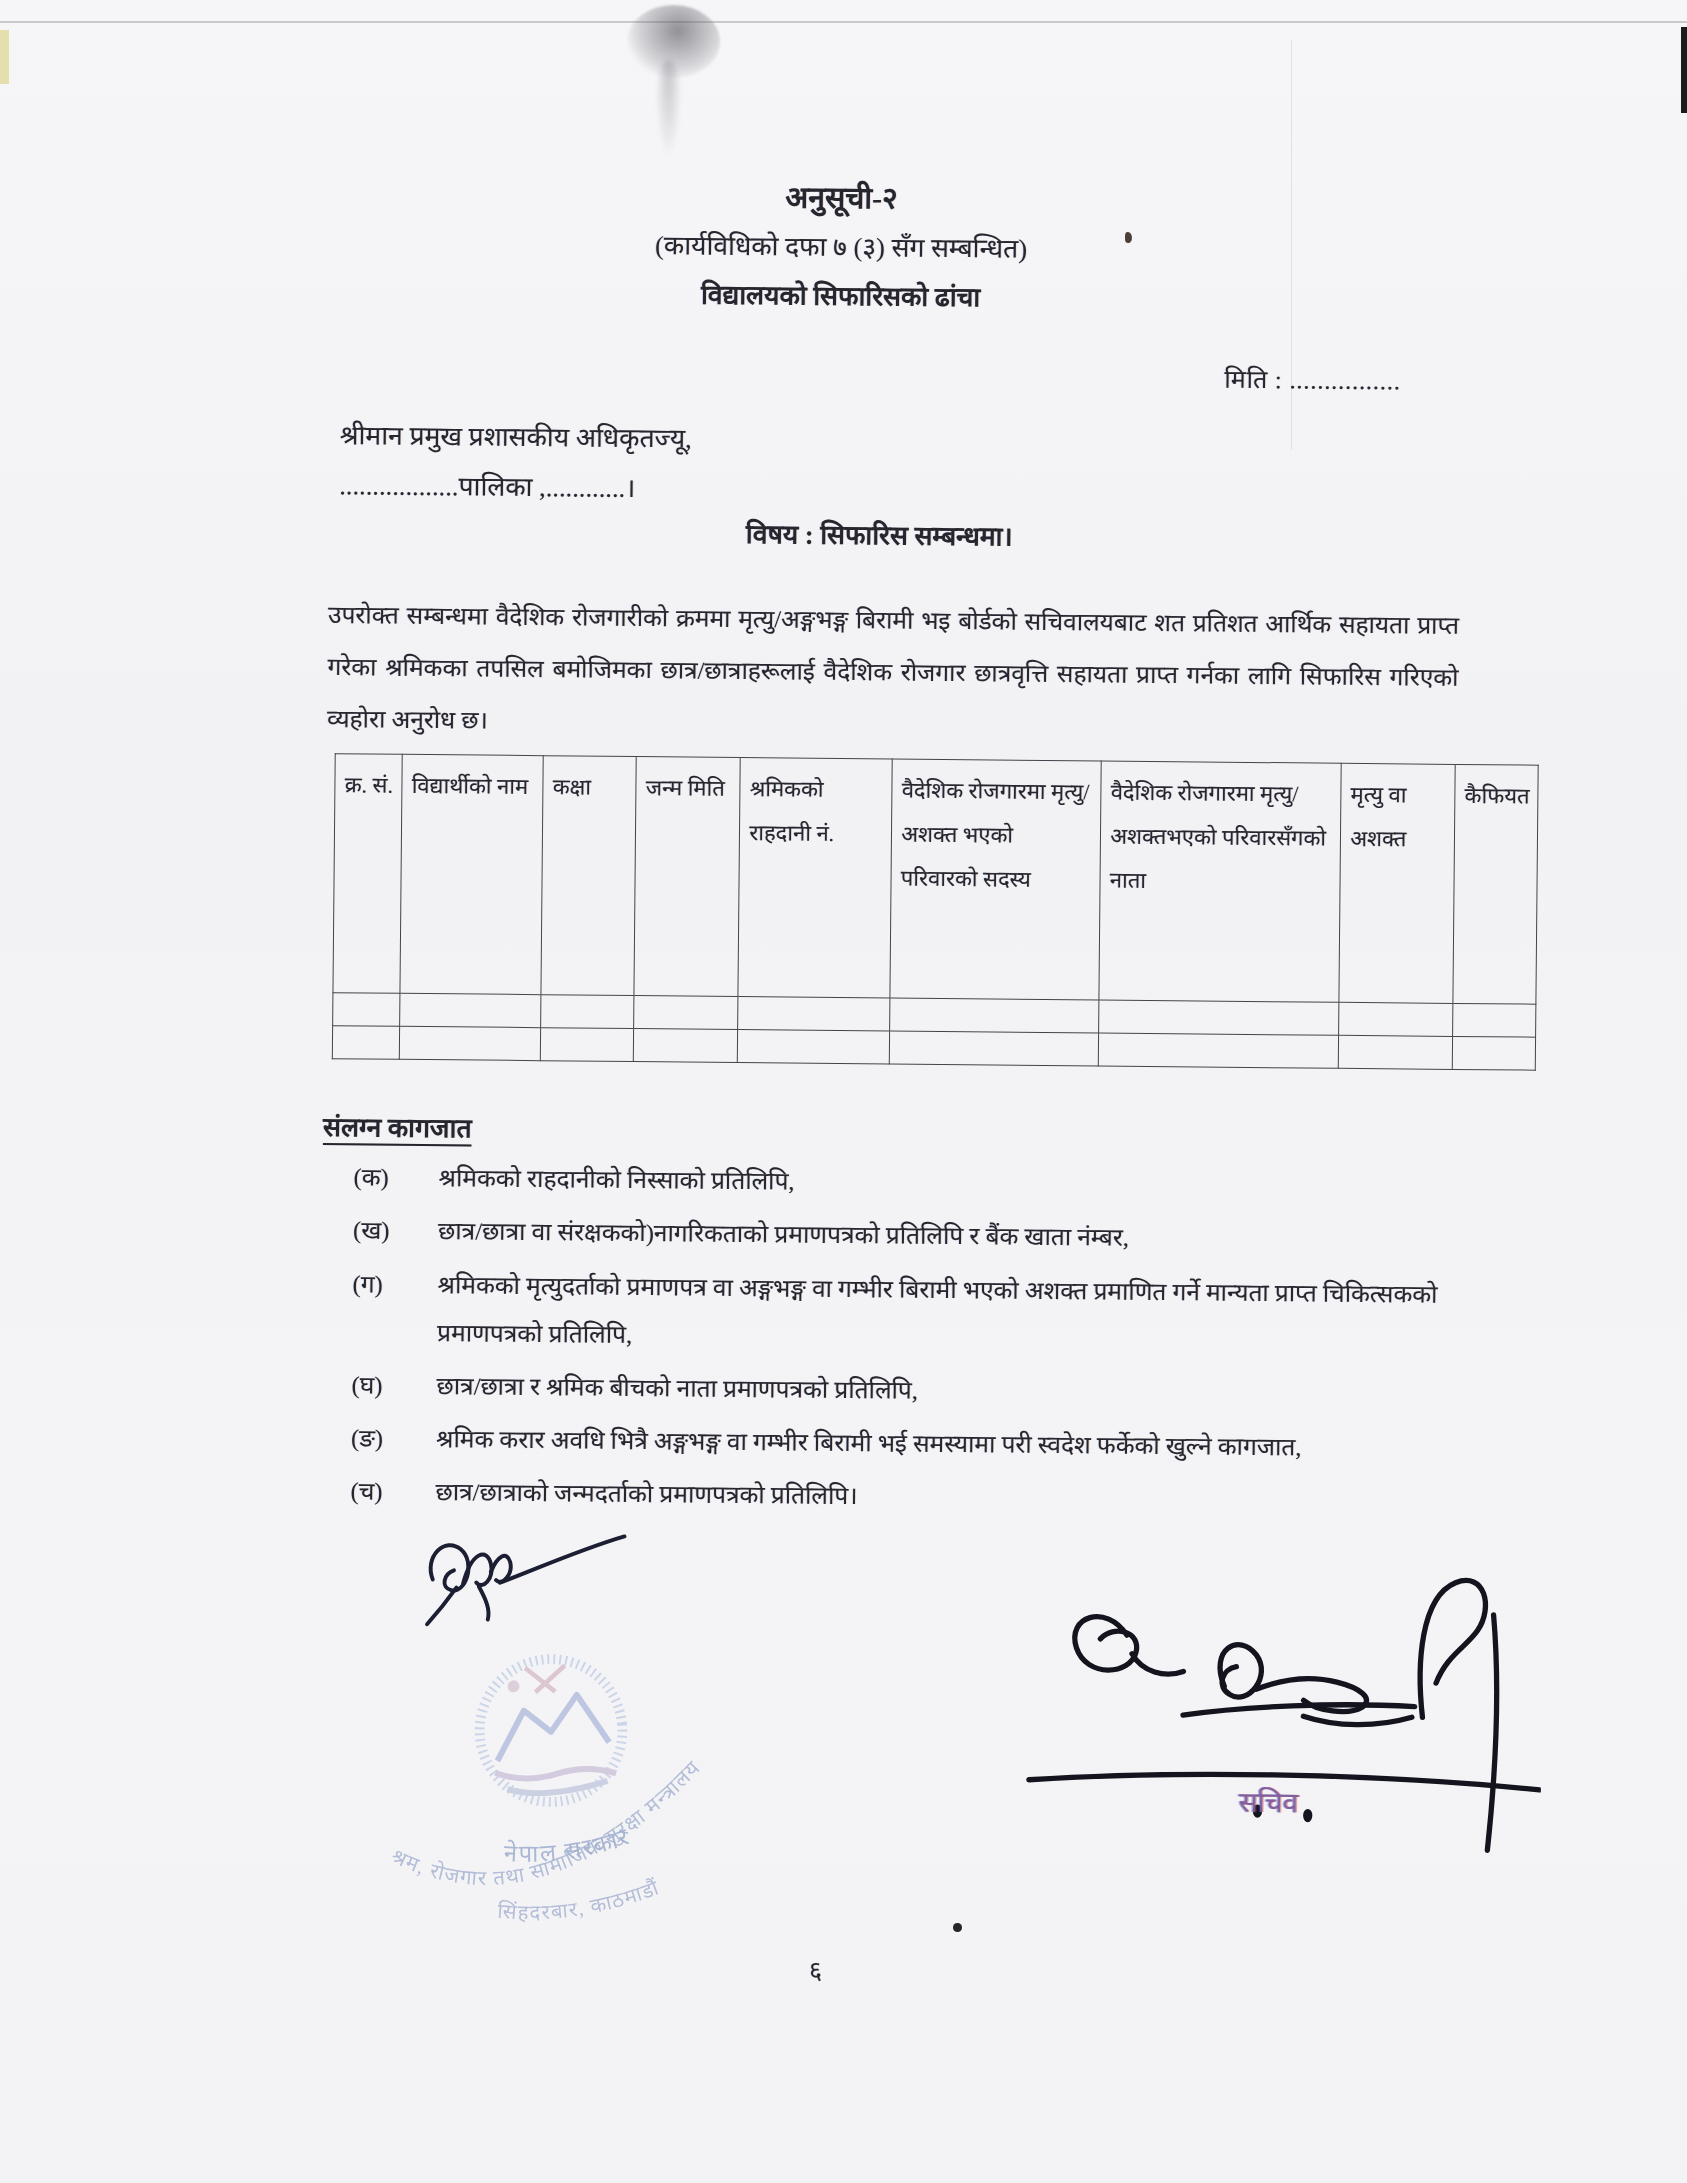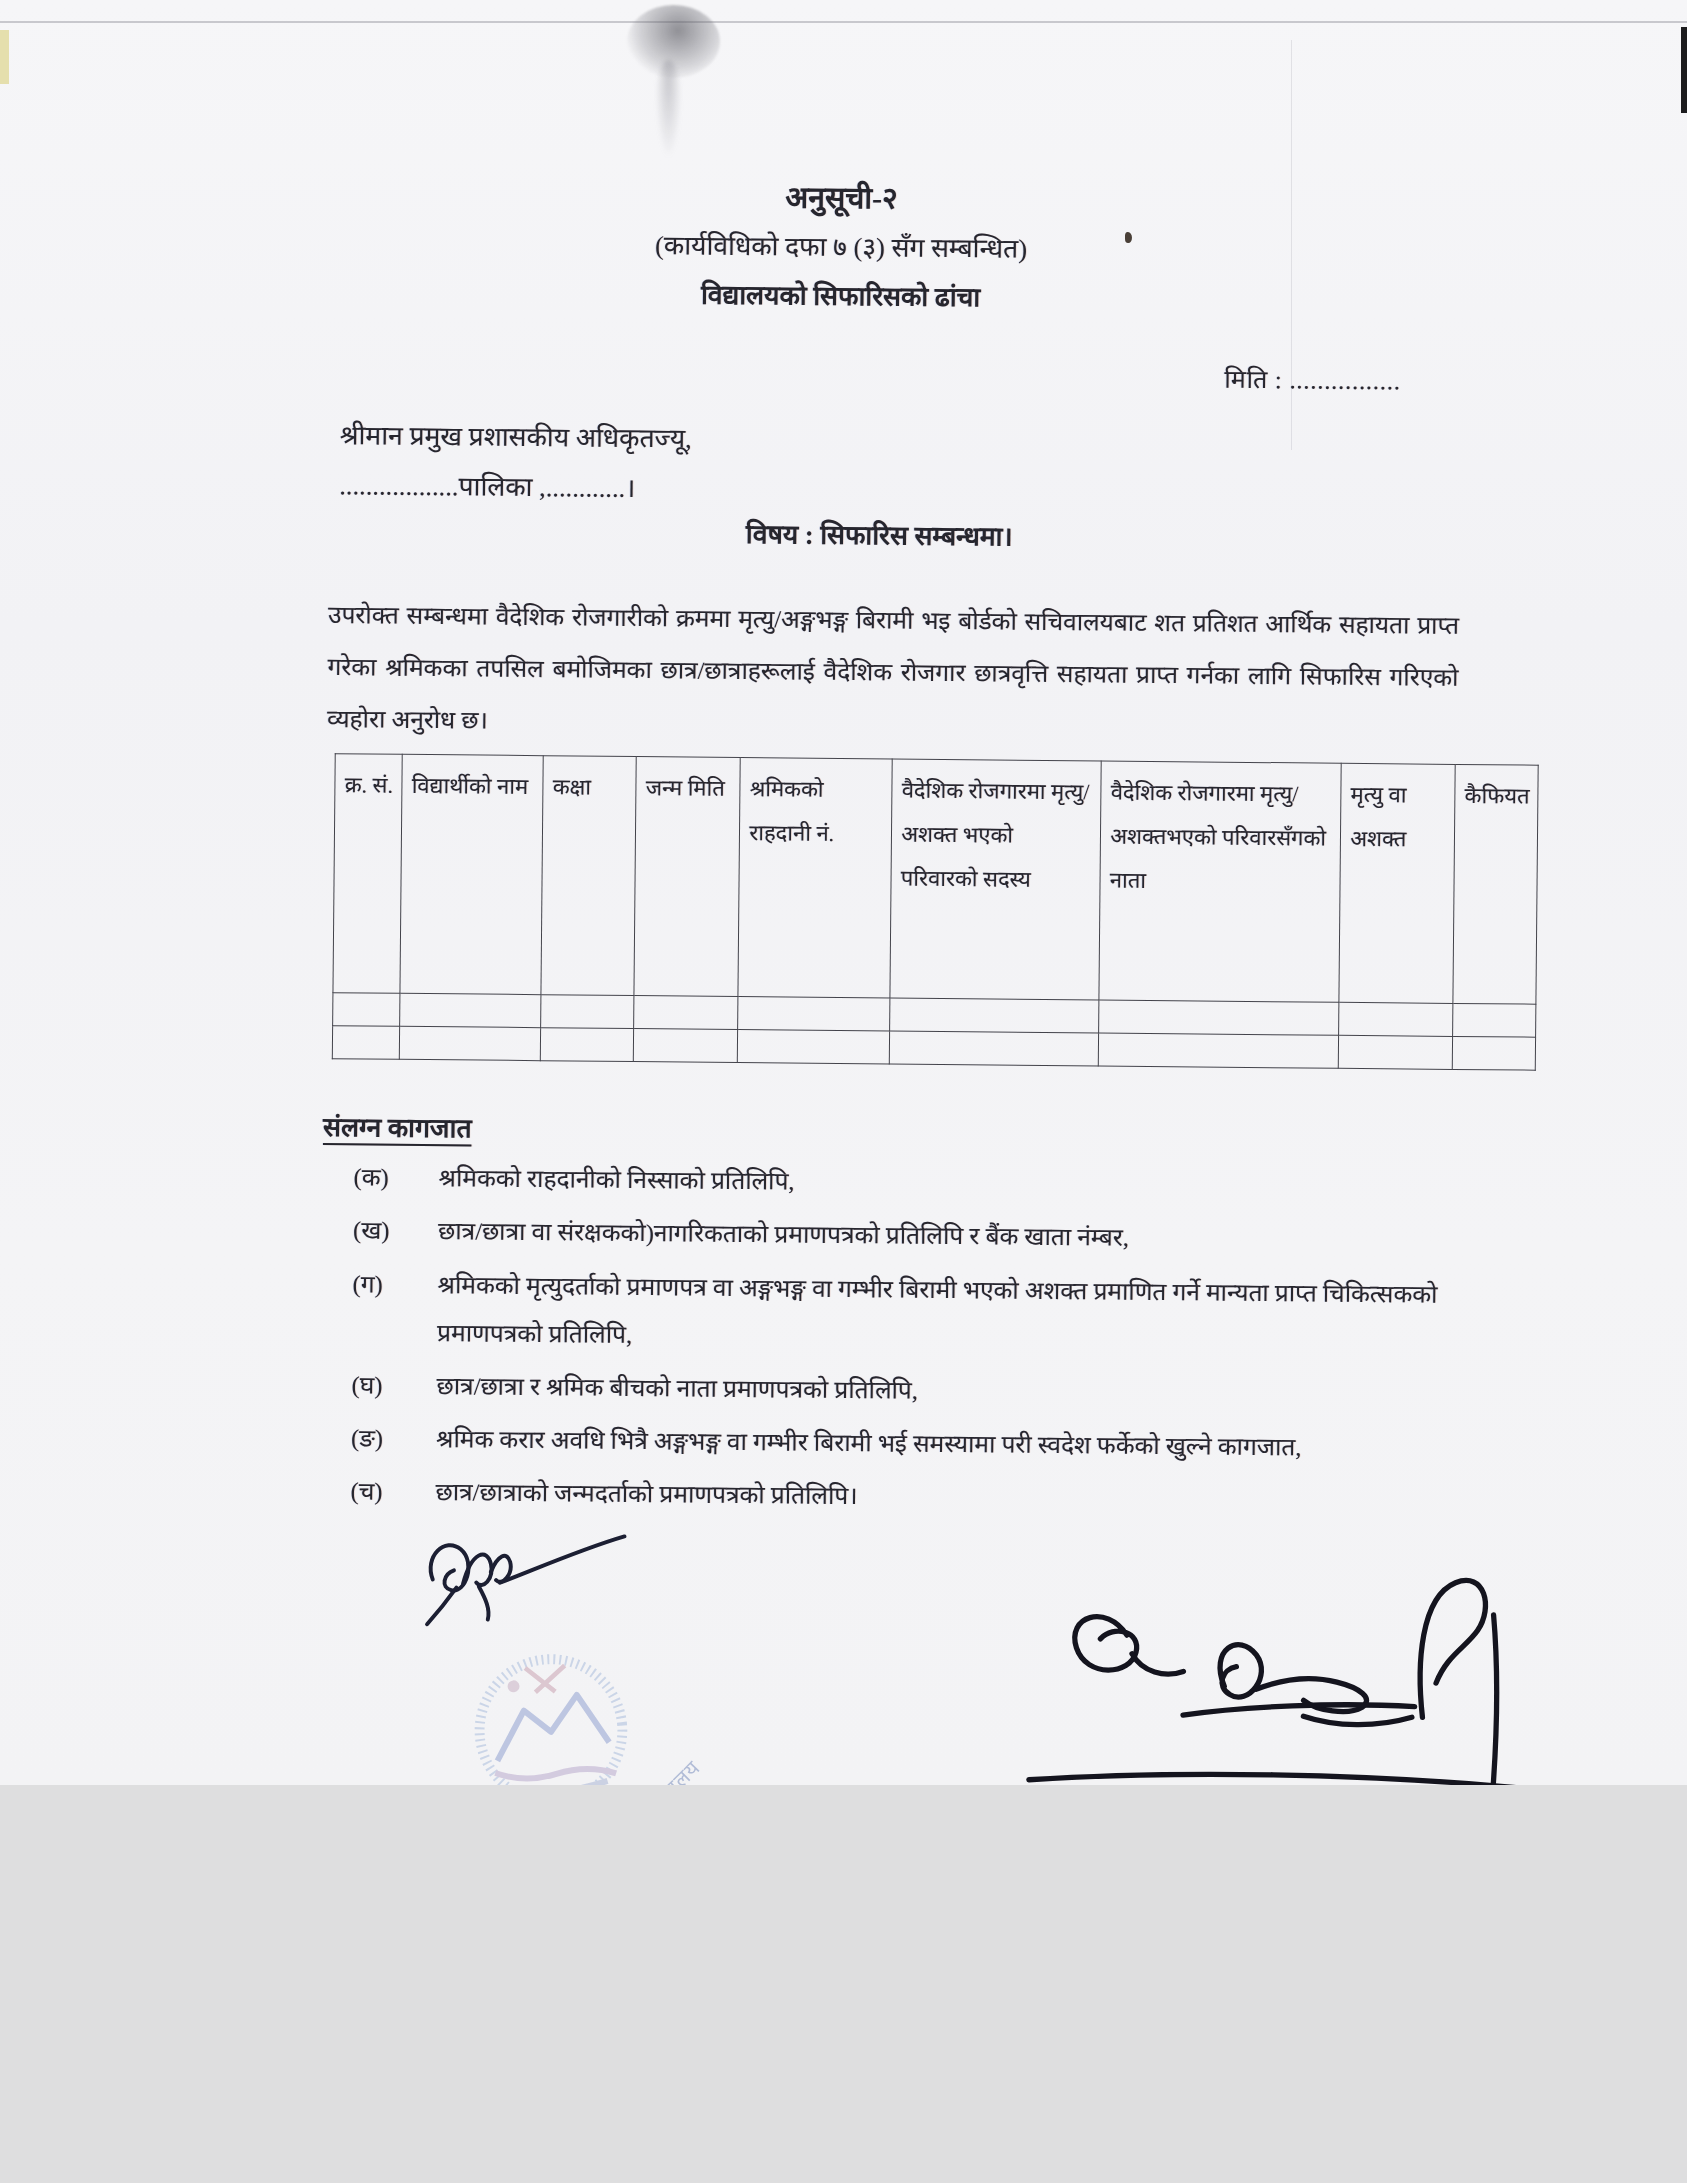--- a/index.html
+++ b/index.html
@@ -1,17 +1,17 @@
 <!DOCTYPE html>
 <html style="font-size:10.6px"><head>
 <meta charset="utf-8">
 <style>
   html,body { margin:0; padding:0; background:#dededf; }
   .page {
-    position:relative; width:1687px; height:1785px;
+    position:relative; width:1687px; height:2183px;
     background: linear-gradient(180deg,#f6f6f8 0%, #f2f2f5 35%, #f4f4f6 70%, #f3f3f5 100%);
     overflow:hidden;
     font-family:"Liberation Serif","DejaVu Serif",serif;
     color:#26262e;
   }
   .content { position:absolute; inset:0; transform:rotate(0.55deg); transform-origin:844px 0px; }
   .ink { text-shadow: 0.7px 0 rgba(180,70,40,.18), -0.7px 0 rgba(40,80,180,.18); }
 
   .centered { position:absolute; left:0; width:100%; text-align:center; }
   .annex-title    { top:176px; font-size:30px; font-weight:bold; }
@@ -46,21 +46,21 @@
   .attach-item { display:flex; margin-bottom:5.3px; font-size:24.5px; line-height:48px; }
   .attach-label { width:85px; flex:none; }
   .attach-text { flex:1; }
 
   .small-signature { position:absolute; left:437px; top:1520px; }
   .large-signature { position:absolute; left:1042px; top:1545px; }
 
   .stamp { position:absolute; left:376px; top:1647px; transform:rotate(-6deg); opacity:.85; }
 
   .secretary-title {
-    position:absolute; left:1256px; top:1778px; font-size:22px;
+    position:absolute; left:1256px; top:1778px; font-size:28px;
     color:rgba(125,90,158,.9);
     text-shadow: 1.3px 0 rgba(200,70,70,.45), -1.3px 0 rgba(60,90,200,.45);
   }
 
   .page-number { position:absolute; left:828px; top:1952px; font-size:25px; }
 
   
   .artifact { position:absolute; pointer-events:none; }
   .top-hairline { left:0; top:21px; width:1687px; height:2px; background:rgba(145,145,152,.45); }
   .top-smudge {

